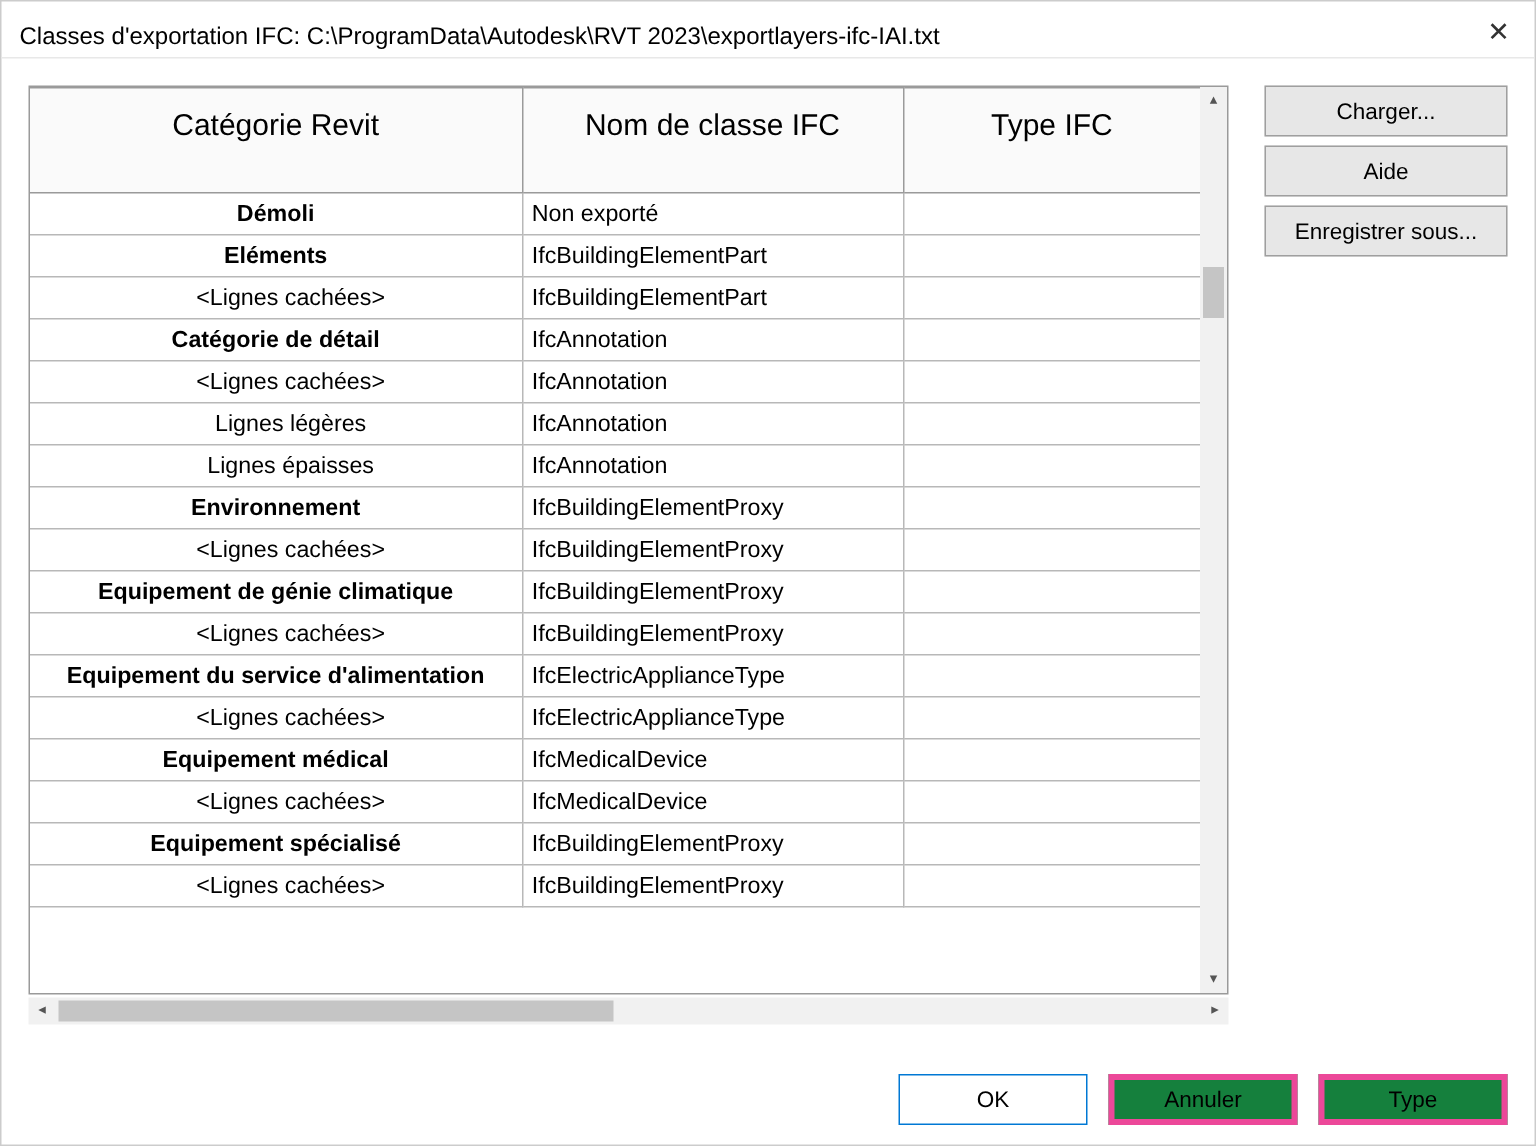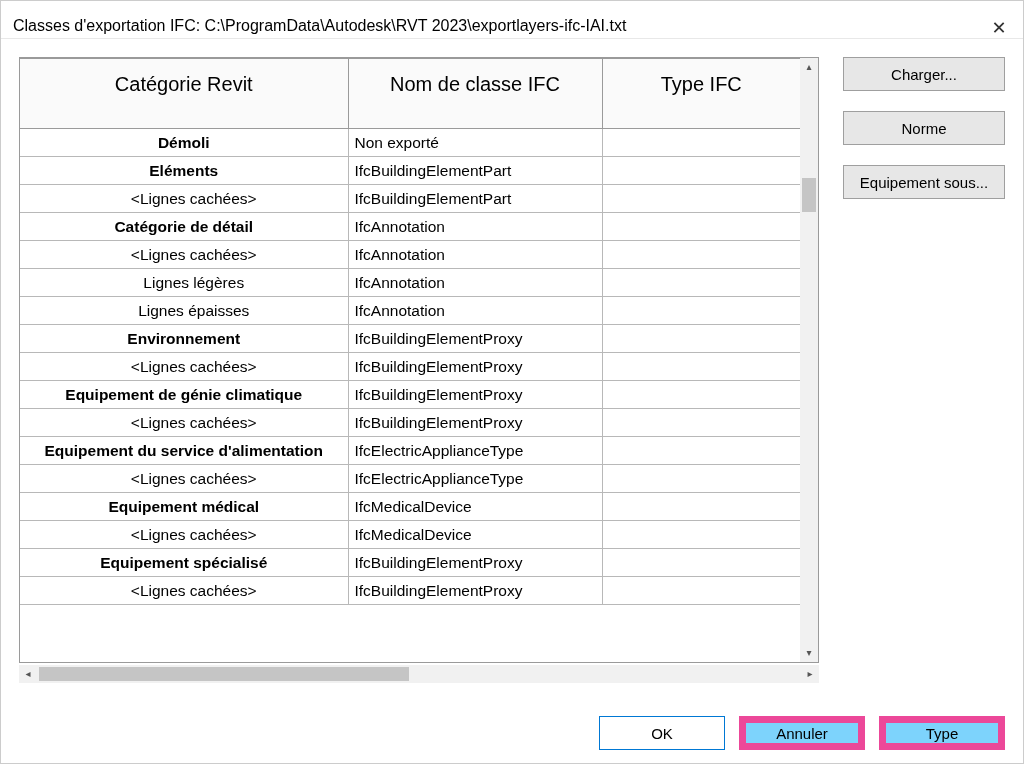--- a/index.html
+++ b/index.html
@@ -19,22 +19,22 @@
       width: 1024px;
       height: 764px;
       background: #fff;
       border: 1px solid #ccc;
       display: flex;
       flex-direction: column;
     }
     .titlebar {
       height: 38px;
       display: flex;
-      align-items: flex-start;
-      padding: 16px 12px;
+      align-items: flex-end;
+      padding: 4px 12px;
       font-size: 16px;
       color: #000;
       border-bottom: 1px solid #e8e8e8;
     }
     .titlebar-text {
       flex: 1;
       white-space: nowrap;
       overflow: hidden;
     }
     .close-x {
@@ -161,21 +161,21 @@
       top: 2px;
       left: 20px;
       height: 14px;
       width: 370px;
       background: #c5c5c5;
     }
     .side-buttons {
       width: 162px;
       display: flex;
       flex-direction: column;
-      gap: 20px;
+      gap: 6px;
     }
     .side-buttons button {
       height: 34px;
       font-size: 15px;
       background: #e7e7e7;
       border: 1px solid #9f9f9f;
       cursor: pointer;
       color: #000;
     }
     .footer {
@@ -183,22 +183,22 @@
       display: flex;
       justify-content: flex-end;
       align-items: center;
       padding: 0 18px;
       gap: 14px;
     }
     .footer button {
       width: 126px;
       height: 34px;
       font-size: 15px;
-      background: #7dd3fc;
-      border: 7px solid #ec4899;
+      background: #15803d;
+      border: 4px solid #ec4899;
       cursor: pointer;
       color: #000;
     }
     .footer button.primary {
       background: #fff;
       border: 1.5px solid #0078d4;
     }
     col.c1 { width: 328px; }
     col.c2 { width: 254px; }
     col.c3 { }
@@ -328,22 +328,22 @@
 
       <div class="hscroll">
         <div class="h-arrow-l">◂</div>
         <div class="h-thumb"></div>
         <div class="h-arrow-r">▸</div>
       </div>
     </div>
 
     <div class="side-buttons">
       <button>Charger...</button>
-      <button>Norme</button>
-      <button>Equipement sous...</button>
+      <button>Aide</button>
+      <button>Enregistrer sous...</button>
     </div>
 
   </div>
 
   <div class="footer">
     <button class="primary">OK</button>
     <button>Annuler</button>
     <button>Type</button>
   </div>
 </div>

